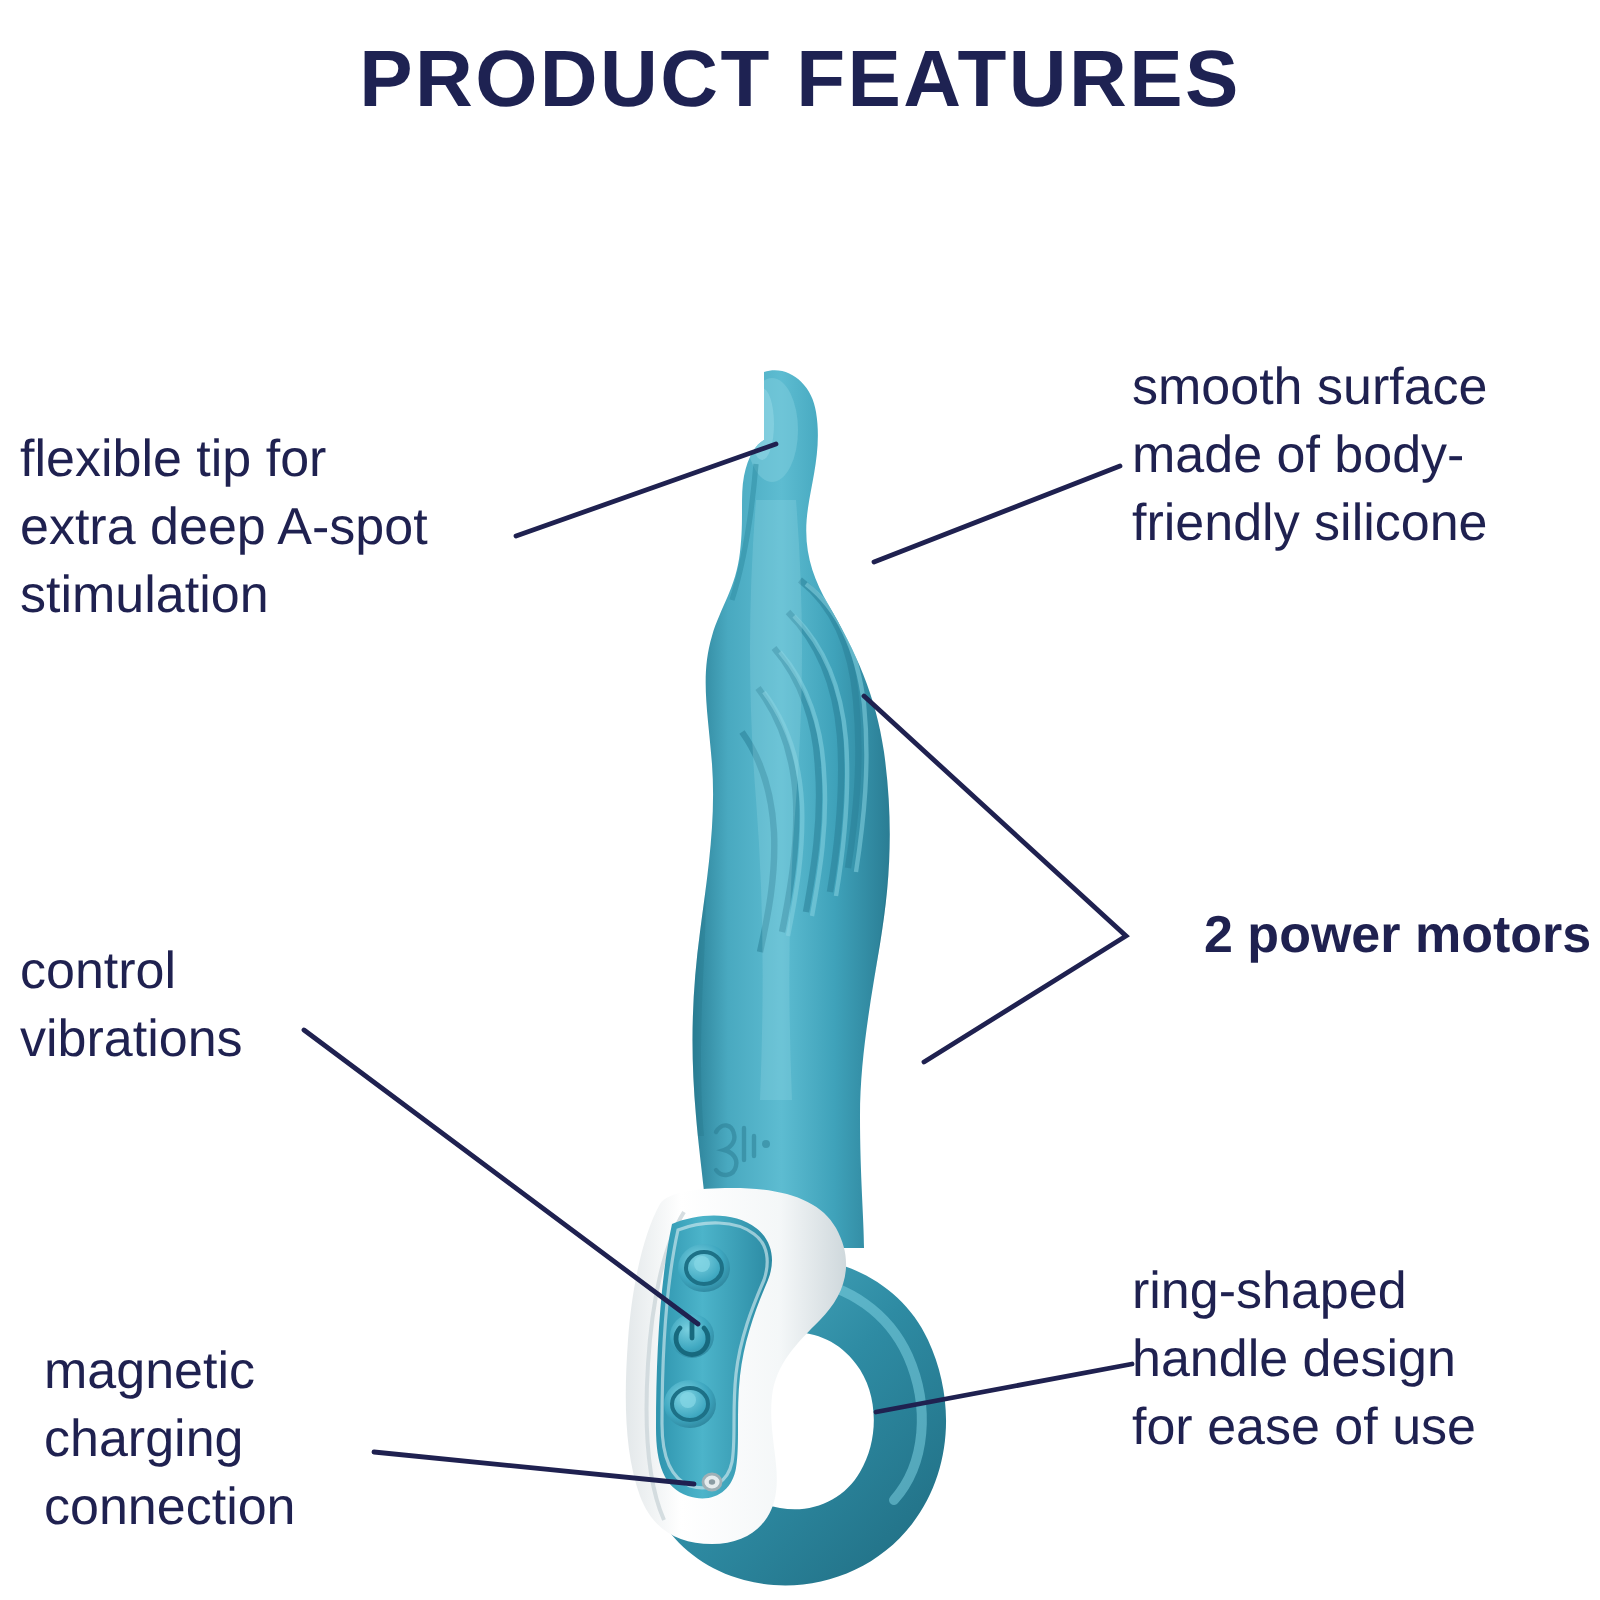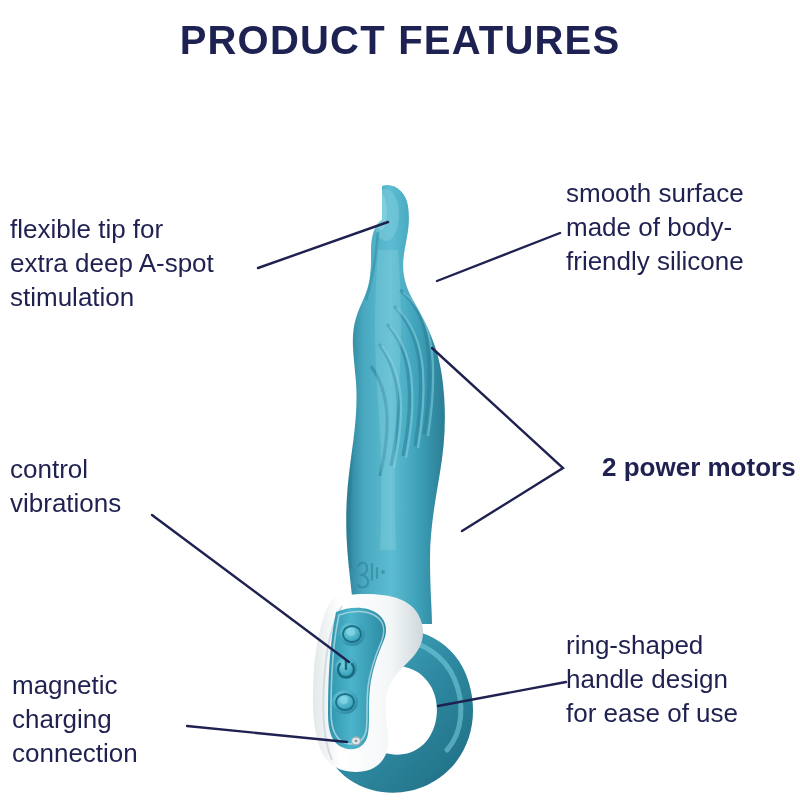--- a/index.html
+++ b/index.html
@@ -36,22 +36,22 @@
     color: #1f2150;
     font-size: 26px;
     line-height: 34px;
     font-family: "Liberation Sans", sans-serif;
     white-space: pre-line;
   }
   .callout.left  { text-align: left; }
   .callout.right { text-align: left; }
 
   #callout-flexible-tip      { left: 10px;  top: 212px; width: 280px; }
-  #callout-control           { left: 10px;  top: 452px; width: 230px; }
-  #callout-magnetic          { left: 12px;  top: 668px; width: 240px; }
+  #callout-control           { left: 10px;  top: 468px; width: 230px; }
+  #callout-magnetic          { left: 22px;  top: 668px; width: 240px; }
   #callout-smooth-surface    { left: 566px; top: 176px; width: 240px; }
   #callout-power-motors      { left: 602px; top: 450px; width: 230px; font-weight: bold; }
   #callout-ring-handle       { left: 566px; top: 628px; width: 250px; }
 
   
   #leader-lines {
     position: absolute;
     left: 0; top: 0;
     width: 800px; height: 800px;
     pointer-events: none;

